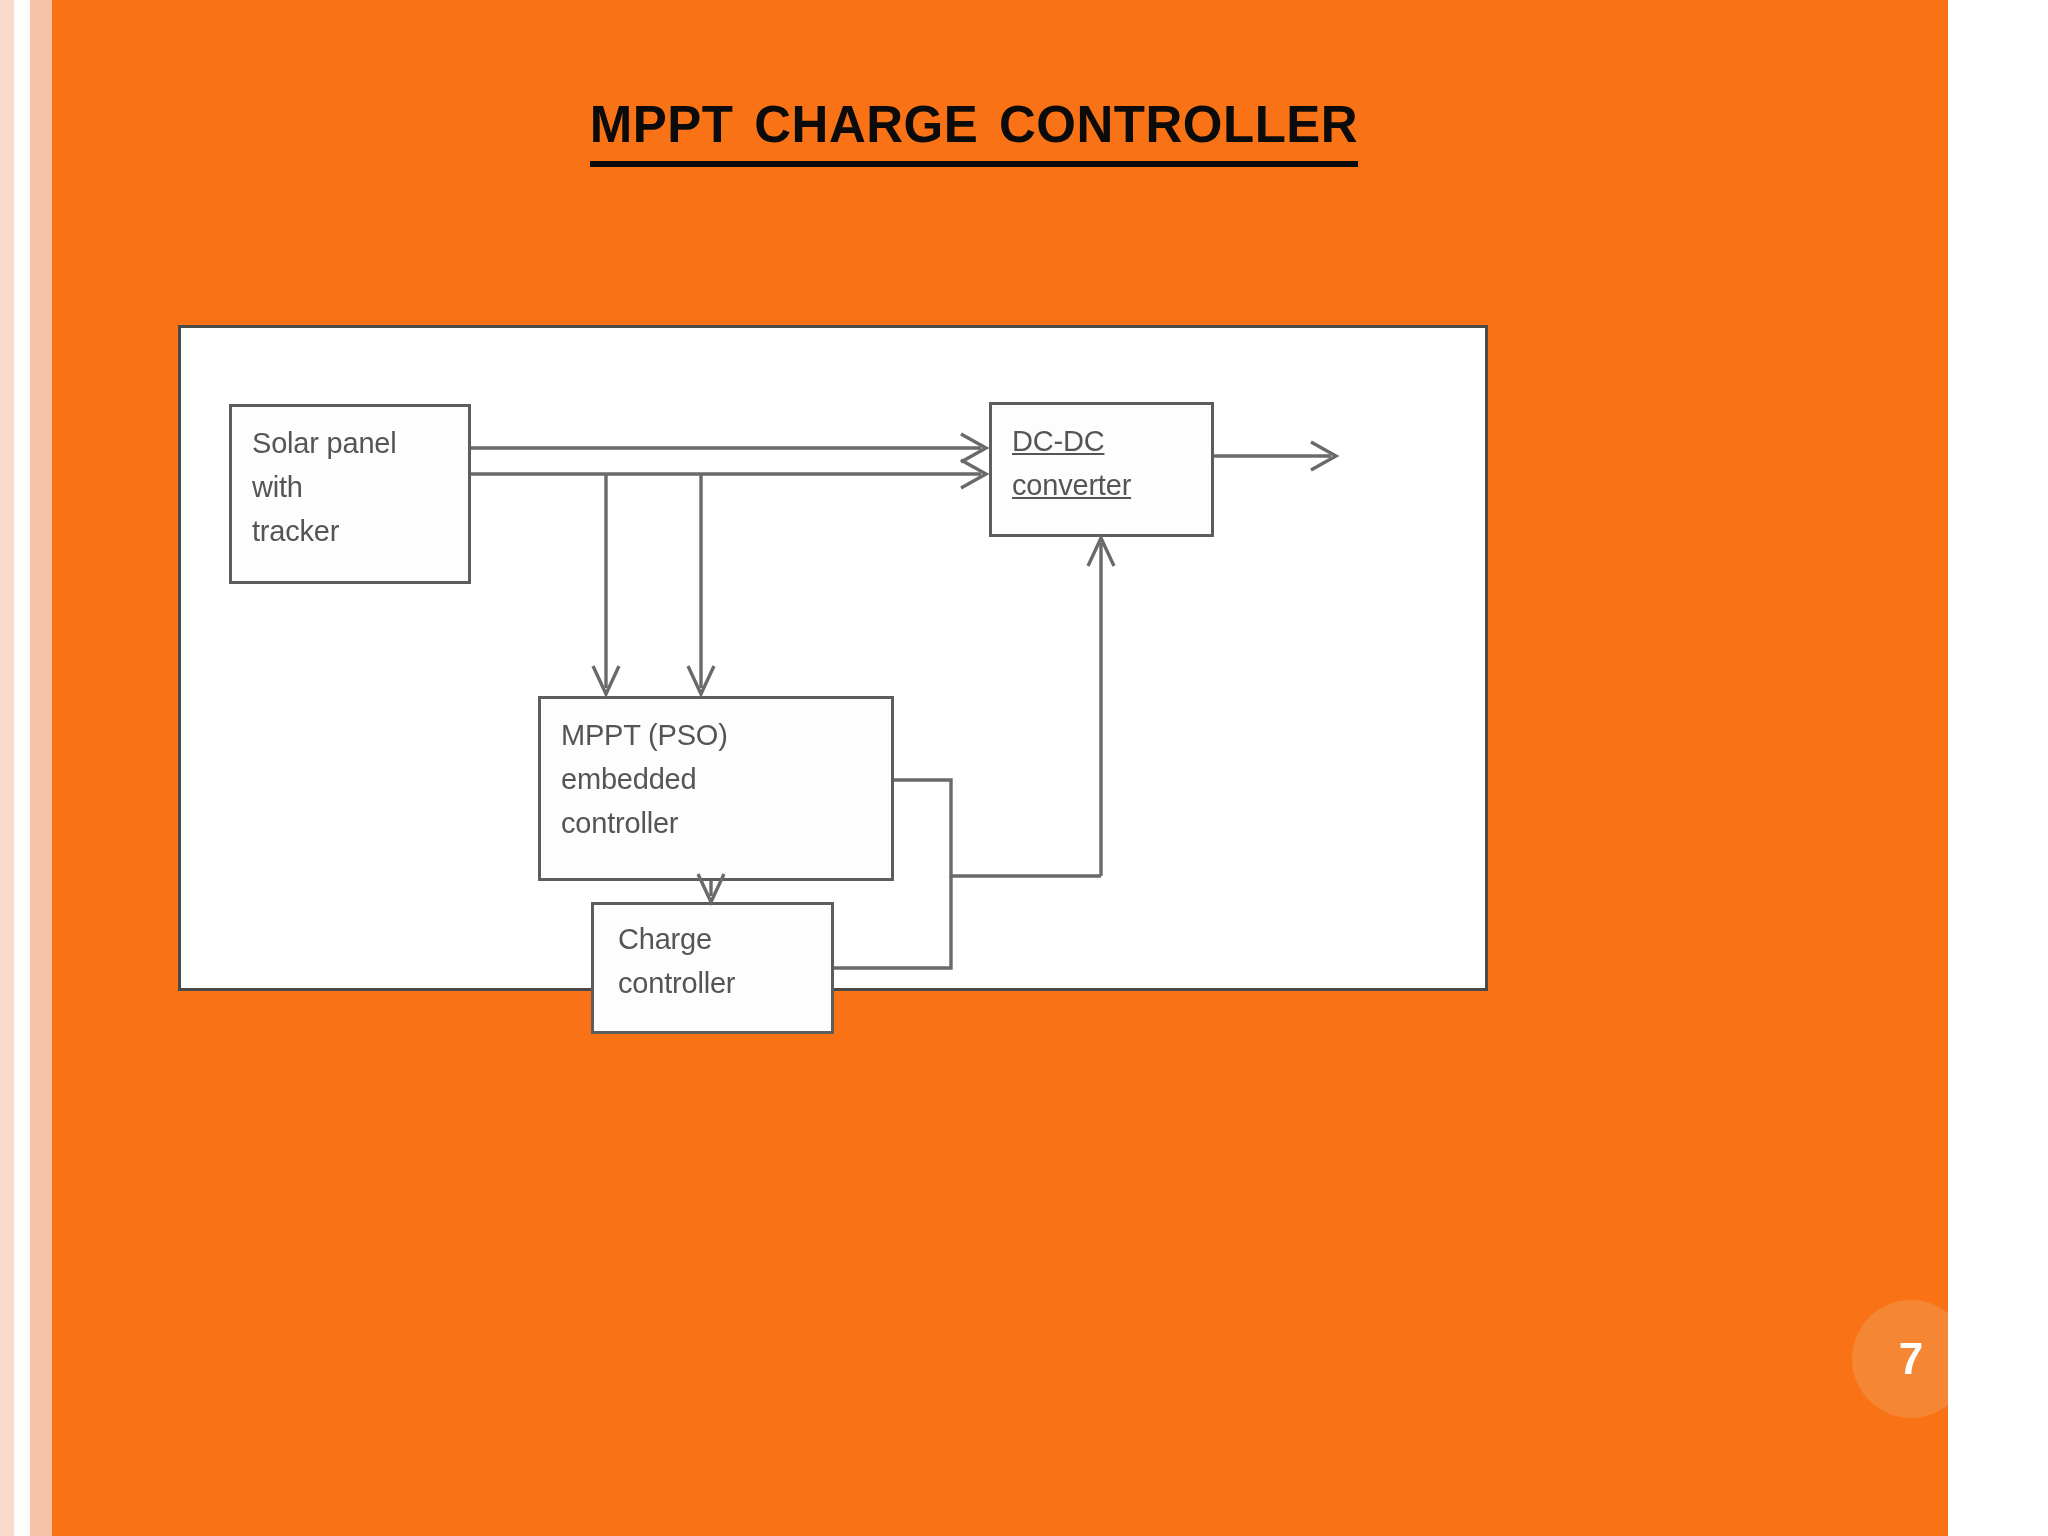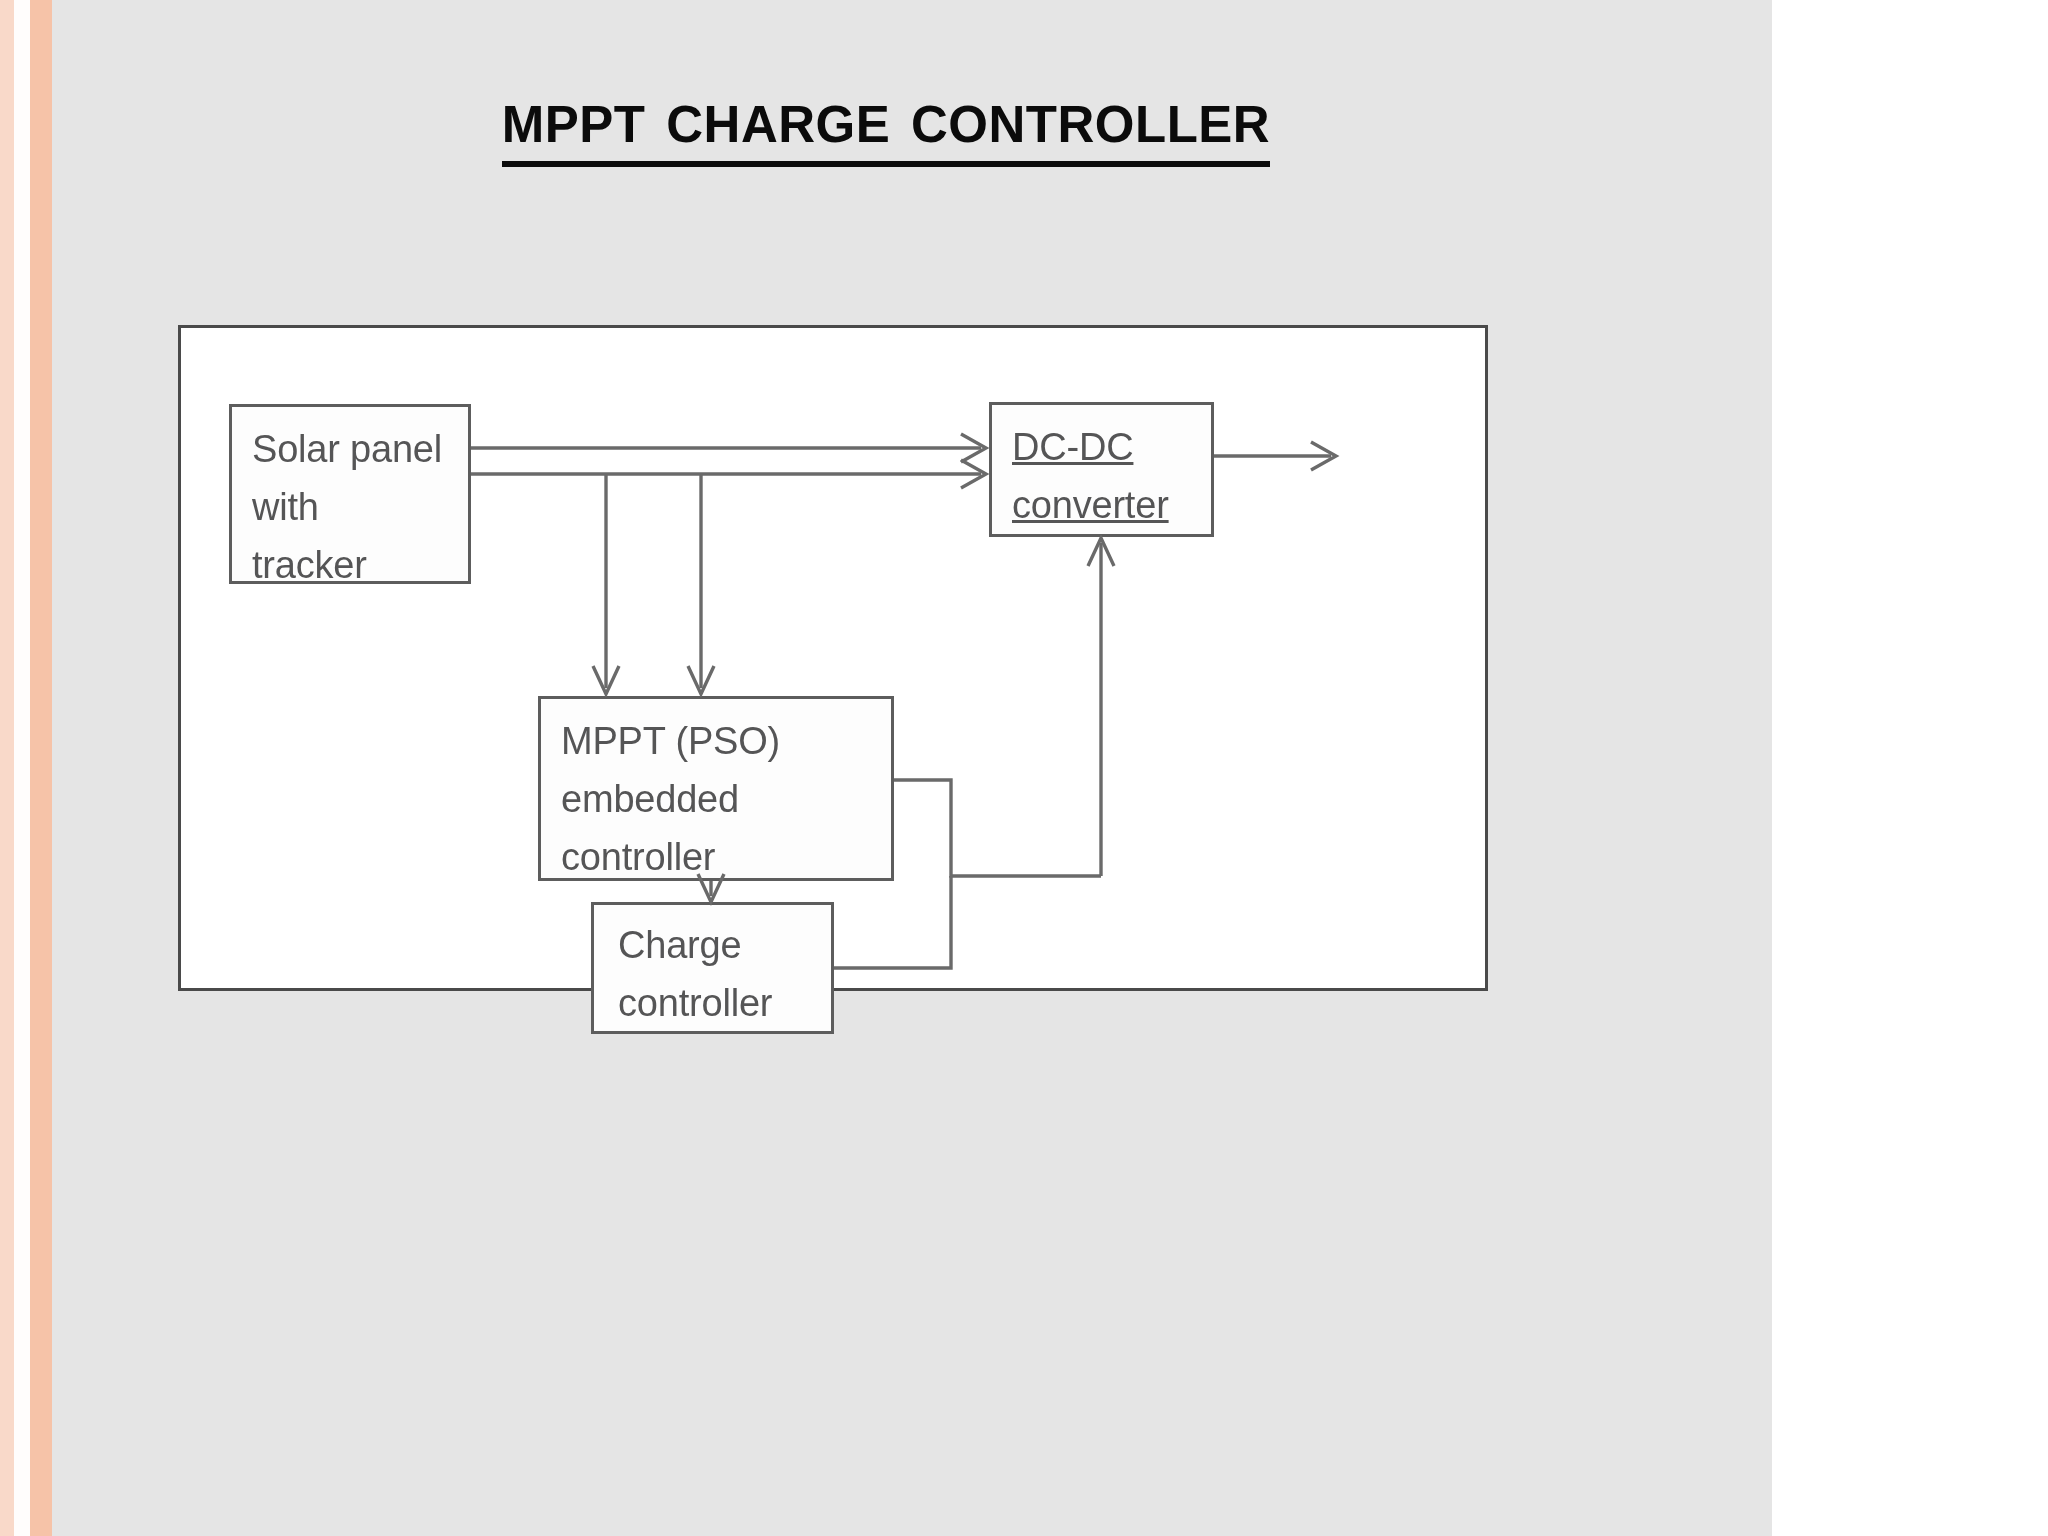--- a/index.html
+++ b/index.html
@@ -5,23 +5,23 @@
   html, body {
     margin: 0;
     padding: 0;
     background: #ffffff;
   }
   body {
     font-family: "Liberation Sans", sans-serif;
   }
   #slide {
     position: relative;
-    width: 1772px;
+    width: 1948px;
     height: 1536px;
-    background: #e5e5e5;
+    background: #f97316;
     overflow: hidden;
   }
 
   
   .edge-stripe {
     position: absolute;
     top: 0;
     bottom: 0;
   }
   .left-stripe-outer { left: 0px;  width: 14px; background: #f9d9c9; }
@@ -71,21 +71,21 @@
     background: #ffffff;
   }
 
   .node {
     position: absolute;
     border: 3px solid #5d5d5d;
     background: #fdfdfd;
     box-sizing: border-box;
     color: #555556;
     font-family: "Liberation Sans", sans-serif;
-    font-size: 38px;
+    font-size: 29px;
     line-height: 1.52;
     padding: 14px 0 0 20px;
     letter-spacing: -0.2px;
   }
   .node .ln { display: block; white-space: nowrap; }
 
   #node-solar    { left: 48px;  top: 76px;  width: 242px; height: 180px; }
   #node-dcdc     { left: 808px; top: 74px;  width: 225px; height: 135px; text-decoration: underline; }
   #node-battery  { left: 1156px;top: 76px;  width: 275px; height: 100px;
                    padding-top: 28px; }

